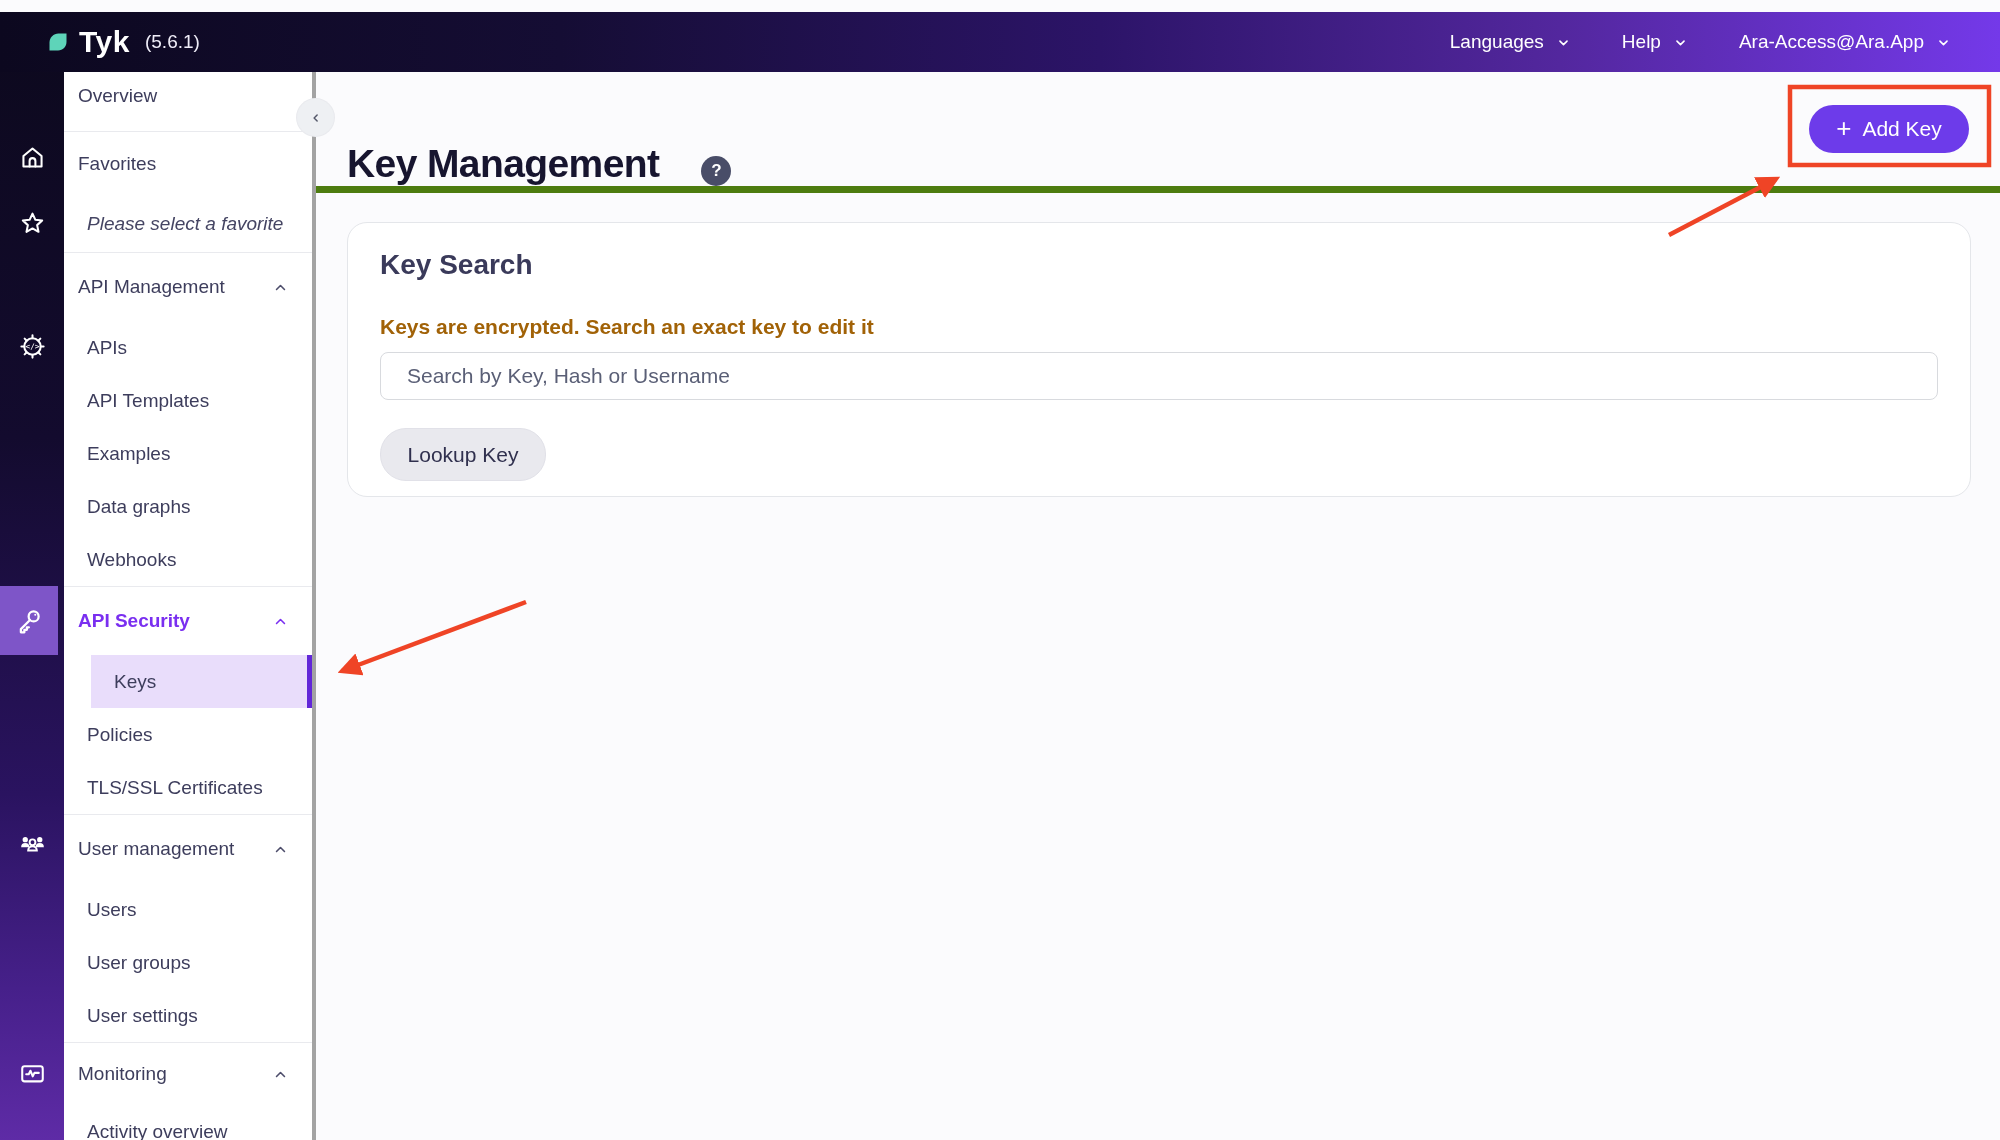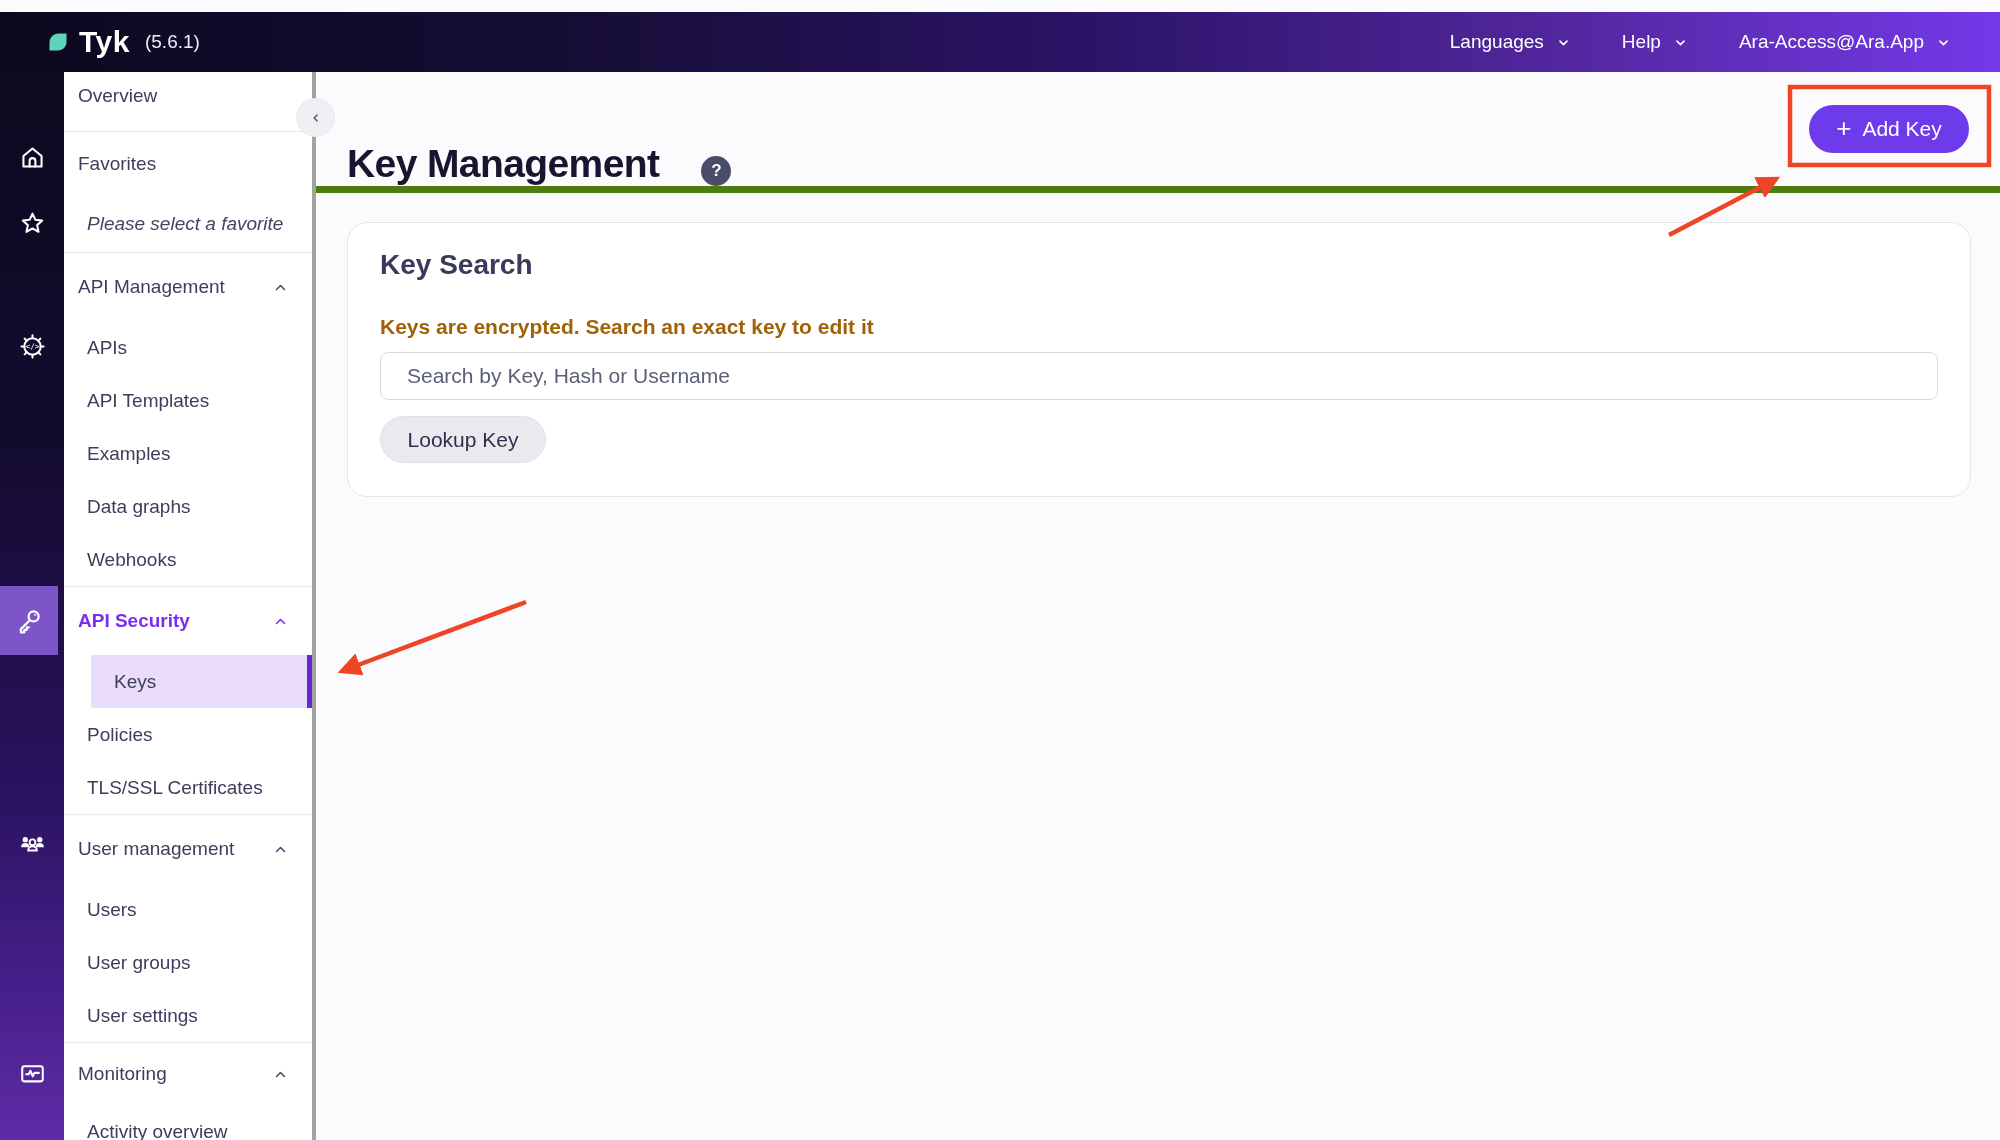--- a/index.html
+++ b/index.html
@@ -67,21 +67,21 @@
   .add-key-btn .plus { font-size:26px; font-weight:400; line-height:1; margin-top:-2px; }
 
   .card { position:absolute; left:31px; top:162px; width:1624px; height:275px;
     background:#ffffff; border:1px solid #e4e6ea; border-radius:20px; padding:0 32px; }
   .card-title { margin-top:26px; font-size:28px; font-weight:700; color:#3a3a5a; }
   .card-hint { margin-top:34px; font-size:21px; font-weight:700; color:#a16207; }
   .key-input { margin-top:13px; width:100%; height:48px; border:1px solid #d8dade;
     border-radius:8px; padding:0 26px; font-size:21px; color:#2d2d4a; background:#fff;
     font-family:"Liberation Sans",sans-serif; outline:none; }
   .key-input::placeholder { color:#5a5f76; opacity:1; }
-  .lookup-btn { margin-top:16px; width:166px; height:47px; border-radius:26px;
+  .lookup-btn { margin-top:28px; width:166px; height:53px; border-radius:26px;
     background:#e9e9ee; border:1px solid #e1e1e8; color:#30304e; font-size:21px;
     font-family:"Liberation Sans",sans-serif; cursor:pointer; }
 
   
   .annotation-layer { position:fixed; left:0; top:0; width:2000px; height:1140px;
     z-index:60; pointer-events:none; }
 </style>
 </head>
 <body>
 

